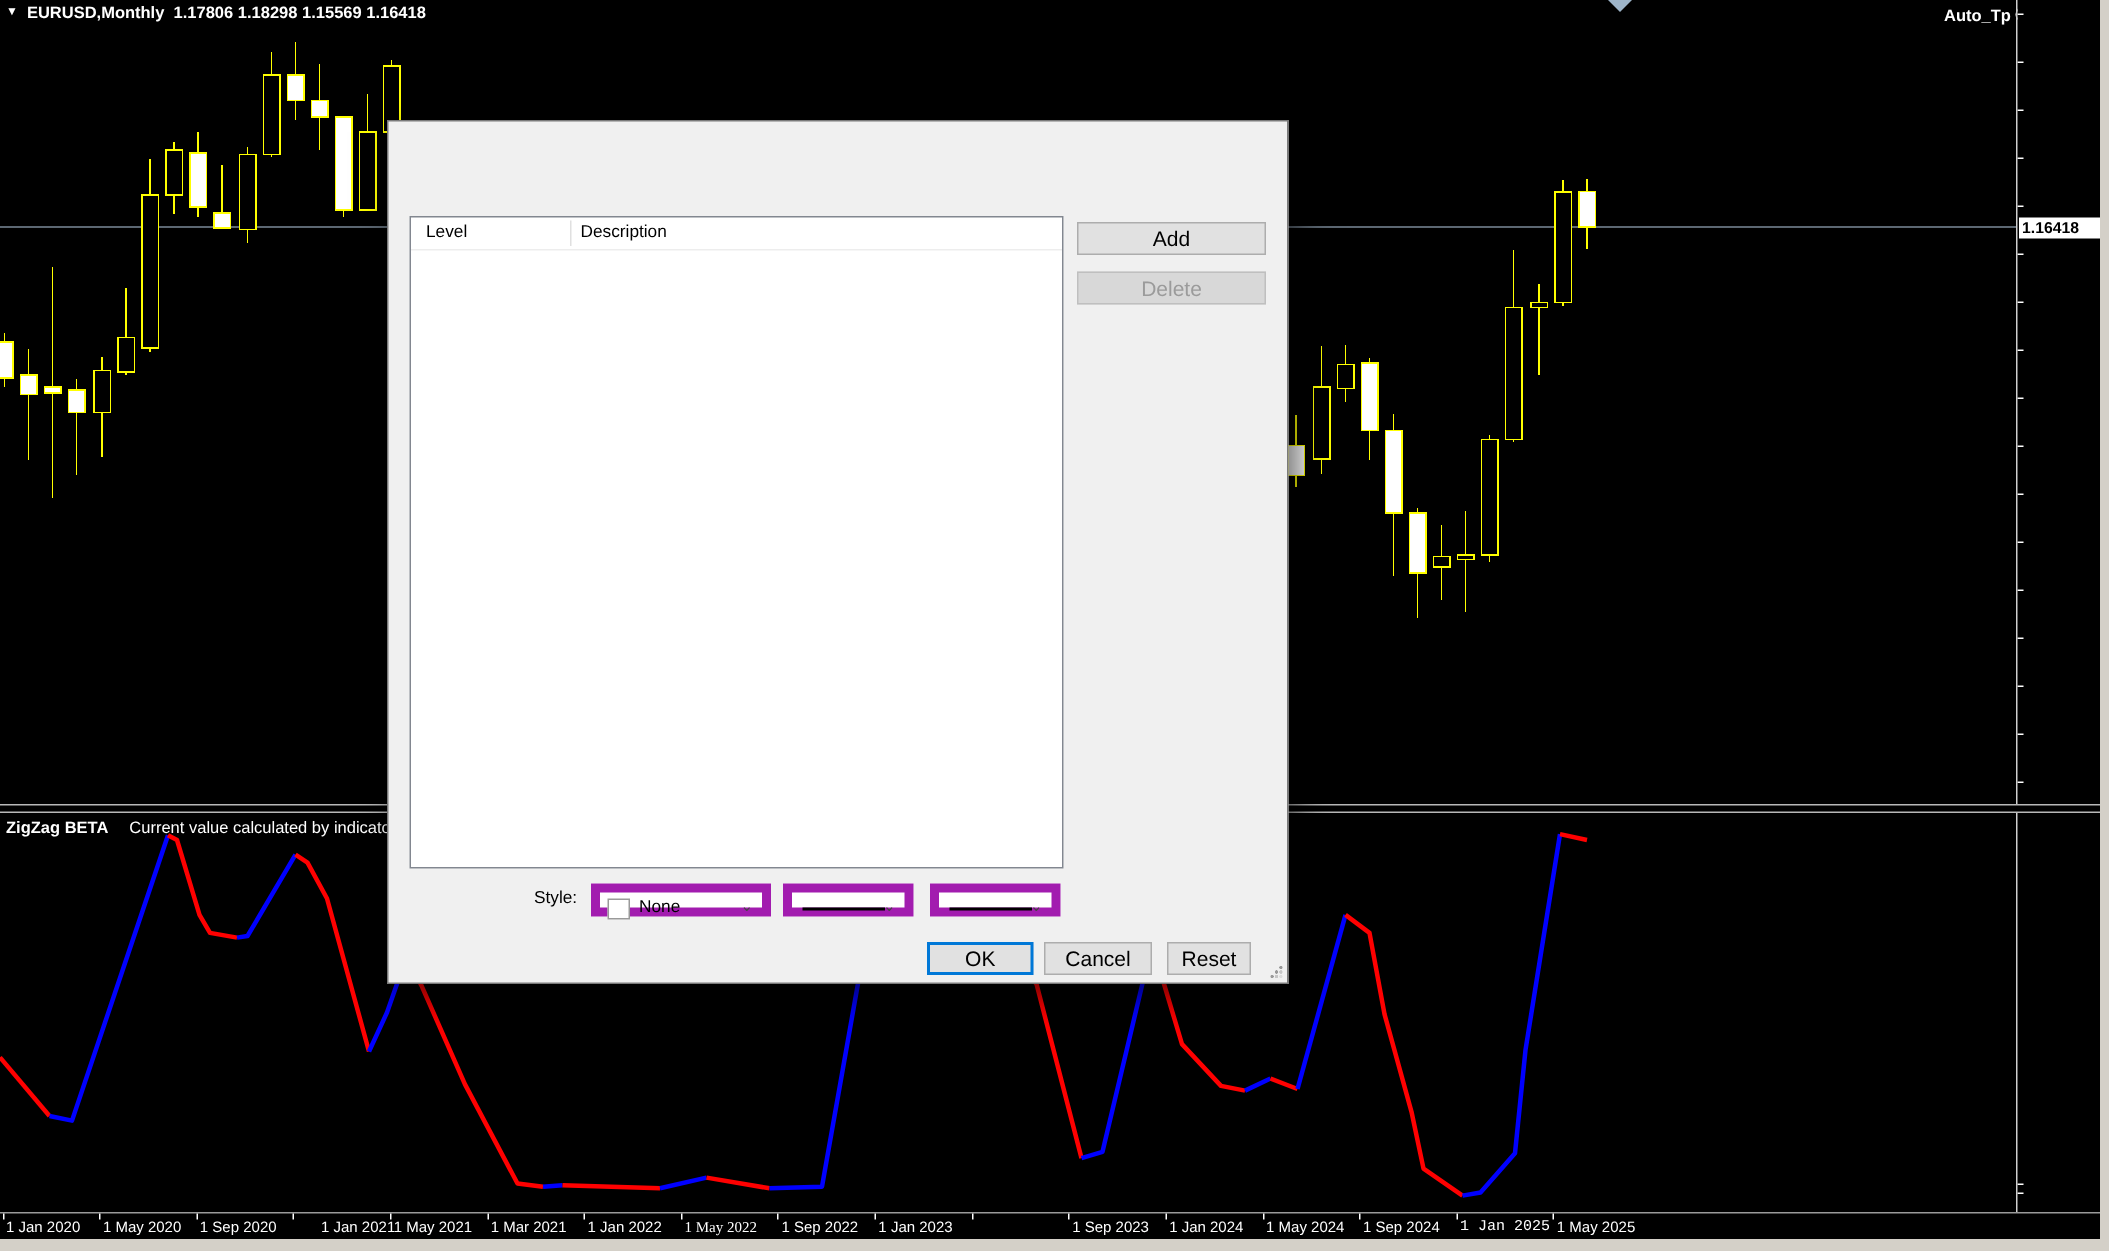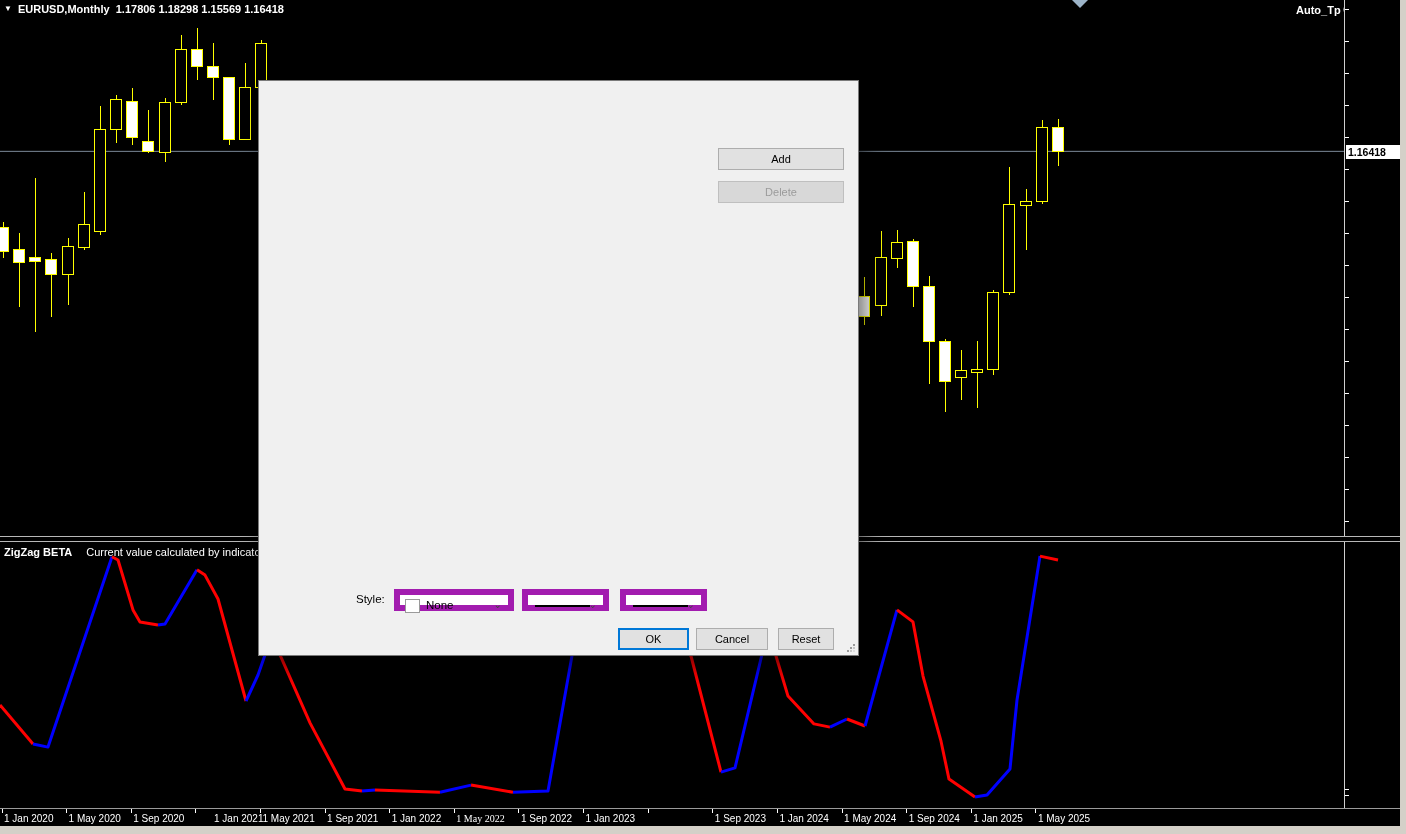--- a/index.html
+++ b/index.html
@@ -38,21 +38,21 @@
   .tab-strip{position:absolute;left:6px;top:38px;width:588px;height:21px;border-bottom:1px solid #d9d9d9;}
   .tab{position:relative;display:inline-block;padding:3px 8px 4px 8px;margin-right:1px;top:2px;
        background:#f0f0f0;border:1px solid #d9d9d9;border-bottom:none;font-size:11.5px;}
   .tab.active{background:#fff;top:0;padding-top:5px;border-color:#d9d9d9;z-index:2;}
   .listbox{position:absolute;left:14px;top:63px;width:436px;height:435px;background:#fff;border:1px solid #828790;box-sizing:border-box;}
   .lb-header{position:relative;height:21px;border-bottom:1px solid #ededed;}
   .lb-col1{position:absolute;left:10px;top:4px;color:#000;}
   .lb-col2{position:absolute;left:113px;top:4px;color:#000;}
   .lb-div{position:absolute;left:106px;top:2px;width:1px;height:17px;background:#e0e0e0;}
   .btn{position:absolute;background:#e1e1e1;border:1px solid #adadad;box-sizing:border-box;
-       text-align:center;font-size:11px;color:#000;}
+       text-align:center;font-size:14px;color:#000;}
   .btn-add{left:459px;top:67px;width:126px;height:22px;line-height:20px;}
   .btn-delete{left:459px;top:100px;width:126px;height:22px;line-height:20px;background:#d8d8d8;border-color:#bfbfbf;color:#9b9b9b;}
   .style-row{position:absolute;left:0;top:508px;width:100%;height:24px;}
   .style-label{position:absolute;left:97px;top:4px;}
   .combo{position:absolute;top:0;height:22px;background:#fff;border:6px solid #a21caf;box-sizing:border-box;padding-left:28px;}
   .combo .chev{position:absolute;right:6px;top:4px;color:#444;font-size:10px;}
   .combo-none{left:135px;width:120px;}
   .combo-none .swatch{position:absolute;left:5px;top:4px;width:13px;height:12px;background:#fff;border:1px solid #9a9a9a;}
   .combo-none .txt{position:absolute;left:26px;top:4px;}
   .combo-line{left:263px;width:87px;}
@@ -277,50 +277,57 @@
       <div class="time-label" style="left: 4px;">1 Jan 2020</div>
       <div class="time-tick" style="left: 66px;"></div>
       <div class="time-label" style="left: 68.62px;">1 May 2020</div>
       <div class="time-tick" style="left: 131px;"></div>
       <div class="time-label" style="left: 133.24px;">1 Sep 2020</div>
       <div class="time-tick" style="left: 195px;"></div>
       <div class="time-label" style="left: 214px;">1 Jan 2021</div>
       <div class="time-tick" style="left: 260px;"></div>
       <div class="time-label" style="left: 262.48px;">1 May 2021</div>
       <div class="time-tick" style="left: 325px;"></div>
-      <div class="time-label" style="left: 327.1px;">1 Sep 2021</div>
+      <div class="time-label" style="left: 327.1px;">1 Mar 2021</div>
       <div class="time-tick" style="left: 389px;"></div>
       <div class="time-label" style="left: 391.72px;">1 Jan 2022</div>
       <div class="time-tick" style="left: 454px;"></div>
       <div class="time-label" style="left: 456.34px; font-family: Liberation Serif, serif;">1 May 2022</div>
       <div class="time-tick" style="left: 518px;"></div>
       <div class="time-label" style="left: 520.96px;">1 Sep 2022</div>
       <div class="time-tick" style="left: 583px;"></div>
       <div class="time-label" style="left: 585.58px;">1 Jan 2023</div>
       <div class="time-tick" style="left: 648px;"></div>
       <div class="time-label" style="left: 650.2px; margin-top: 48px;">1 May 2023</div>
       <div class="time-tick" style="left: 712px;"></div>
       <div class="time-label" style="left: 714.82px;">1 Sep 2023</div>
       <div class="time-tick" style="left: 777px;"></div>
       <div class="time-label" style="left: 779.44px;">1 Jan 2024</div>
       <div class="time-tick" style="left: 842px;"></div>
       <div class="time-label" style="left: 844.06px;">1 May 2024</div>
       <div class="time-tick" style="left: 906px;"></div>
       <div class="time-label" style="left: 908.68px;">1 Sep 2024</div>
       <div class="time-tick" style="left: 971px;"></div>
-      <div class="time-label" style="left: 973.3px;">1 Jan 2025</div>
+      <div class="time-label" style="left: 973.3px; font-family: Liberation Mono, monospace;">1 Jan 2025</div>
       <div class="time-tick" style="left: 1035px;"></div>
       <div class="time-label" style="left: 1037.92px;">1 May 2025</div>
     </div>
   <div class="right-strip"></div>
   <div class="bottom-strip"></div>
 
   <div class="dialog">
 
 
+    <div class="listbox">
+      <div class="lb-header">
+        <span class="lb-col1">Level</span>
+        <span class="lb-div"></span>
+        <span class="lb-col2">Description</span>
+      </div>
+    </div>
 
     <div class="btn btn-add">Add</div>
     <div class="btn btn-delete">Delete</div>
 
     <div class="style-row">
       <span class="style-label">Style:</span>
       <span class="combo combo-none">
         <span class="swatch"></span>
         <span class="txt">None</span>
         <span class="chev">⌄</span>

